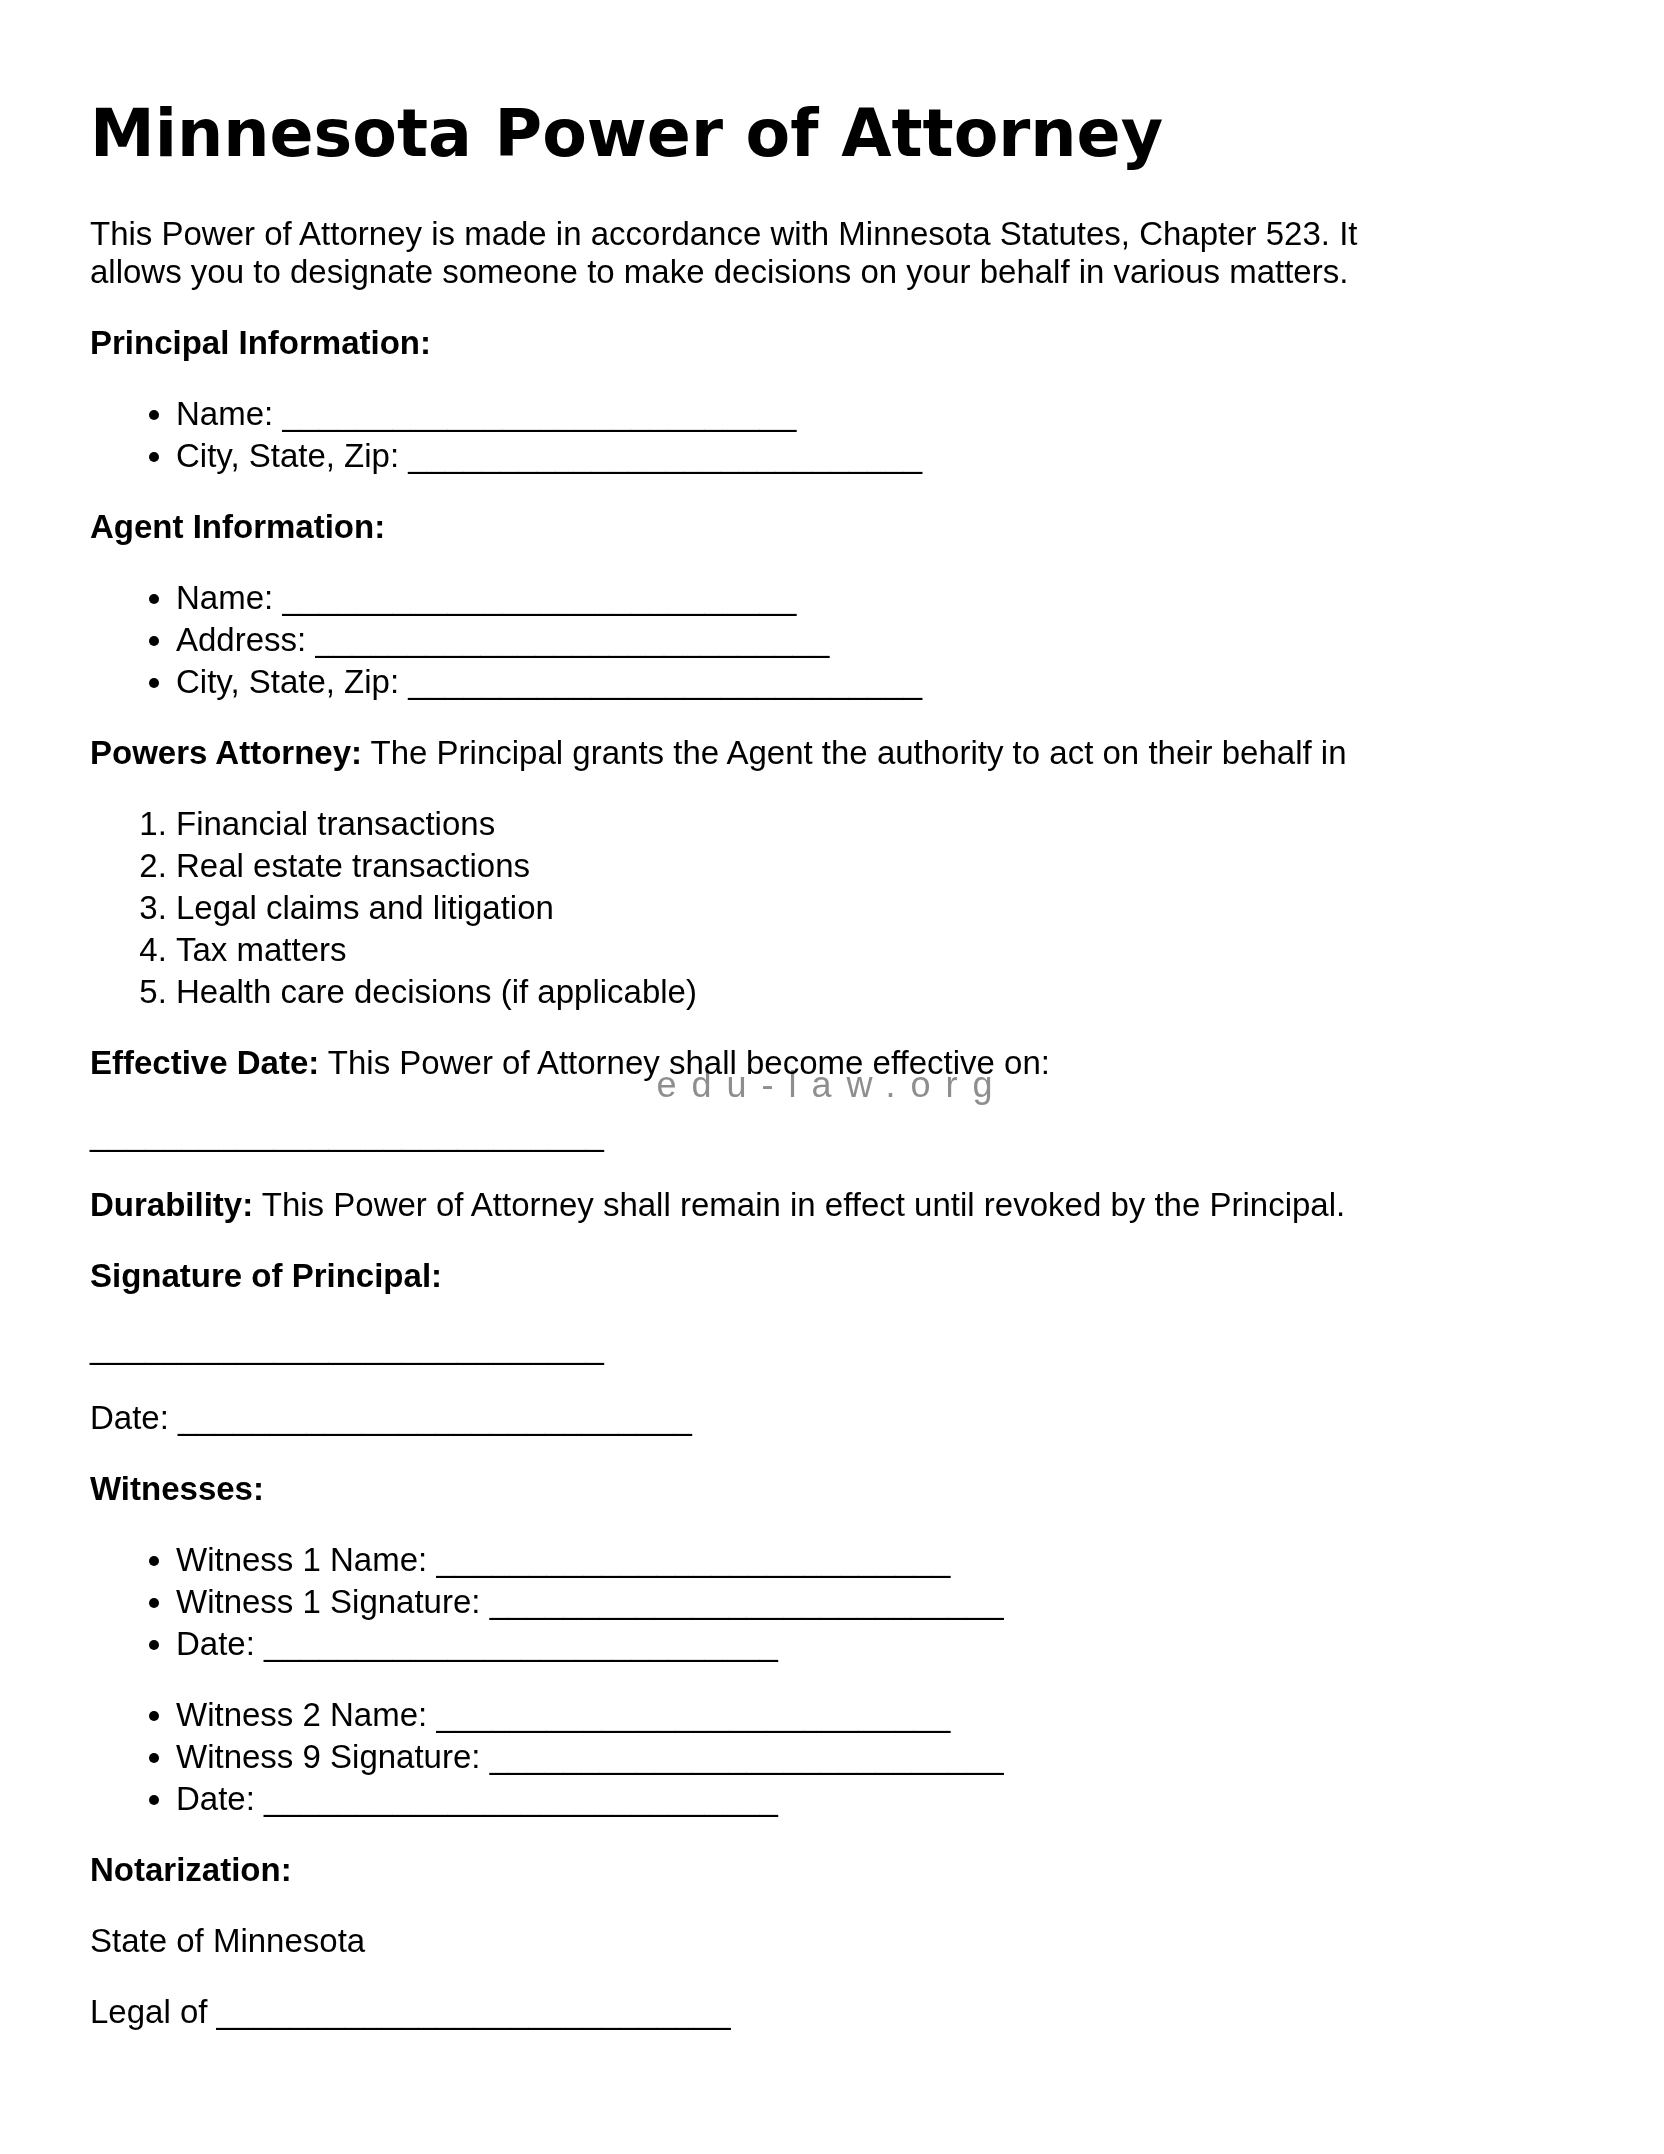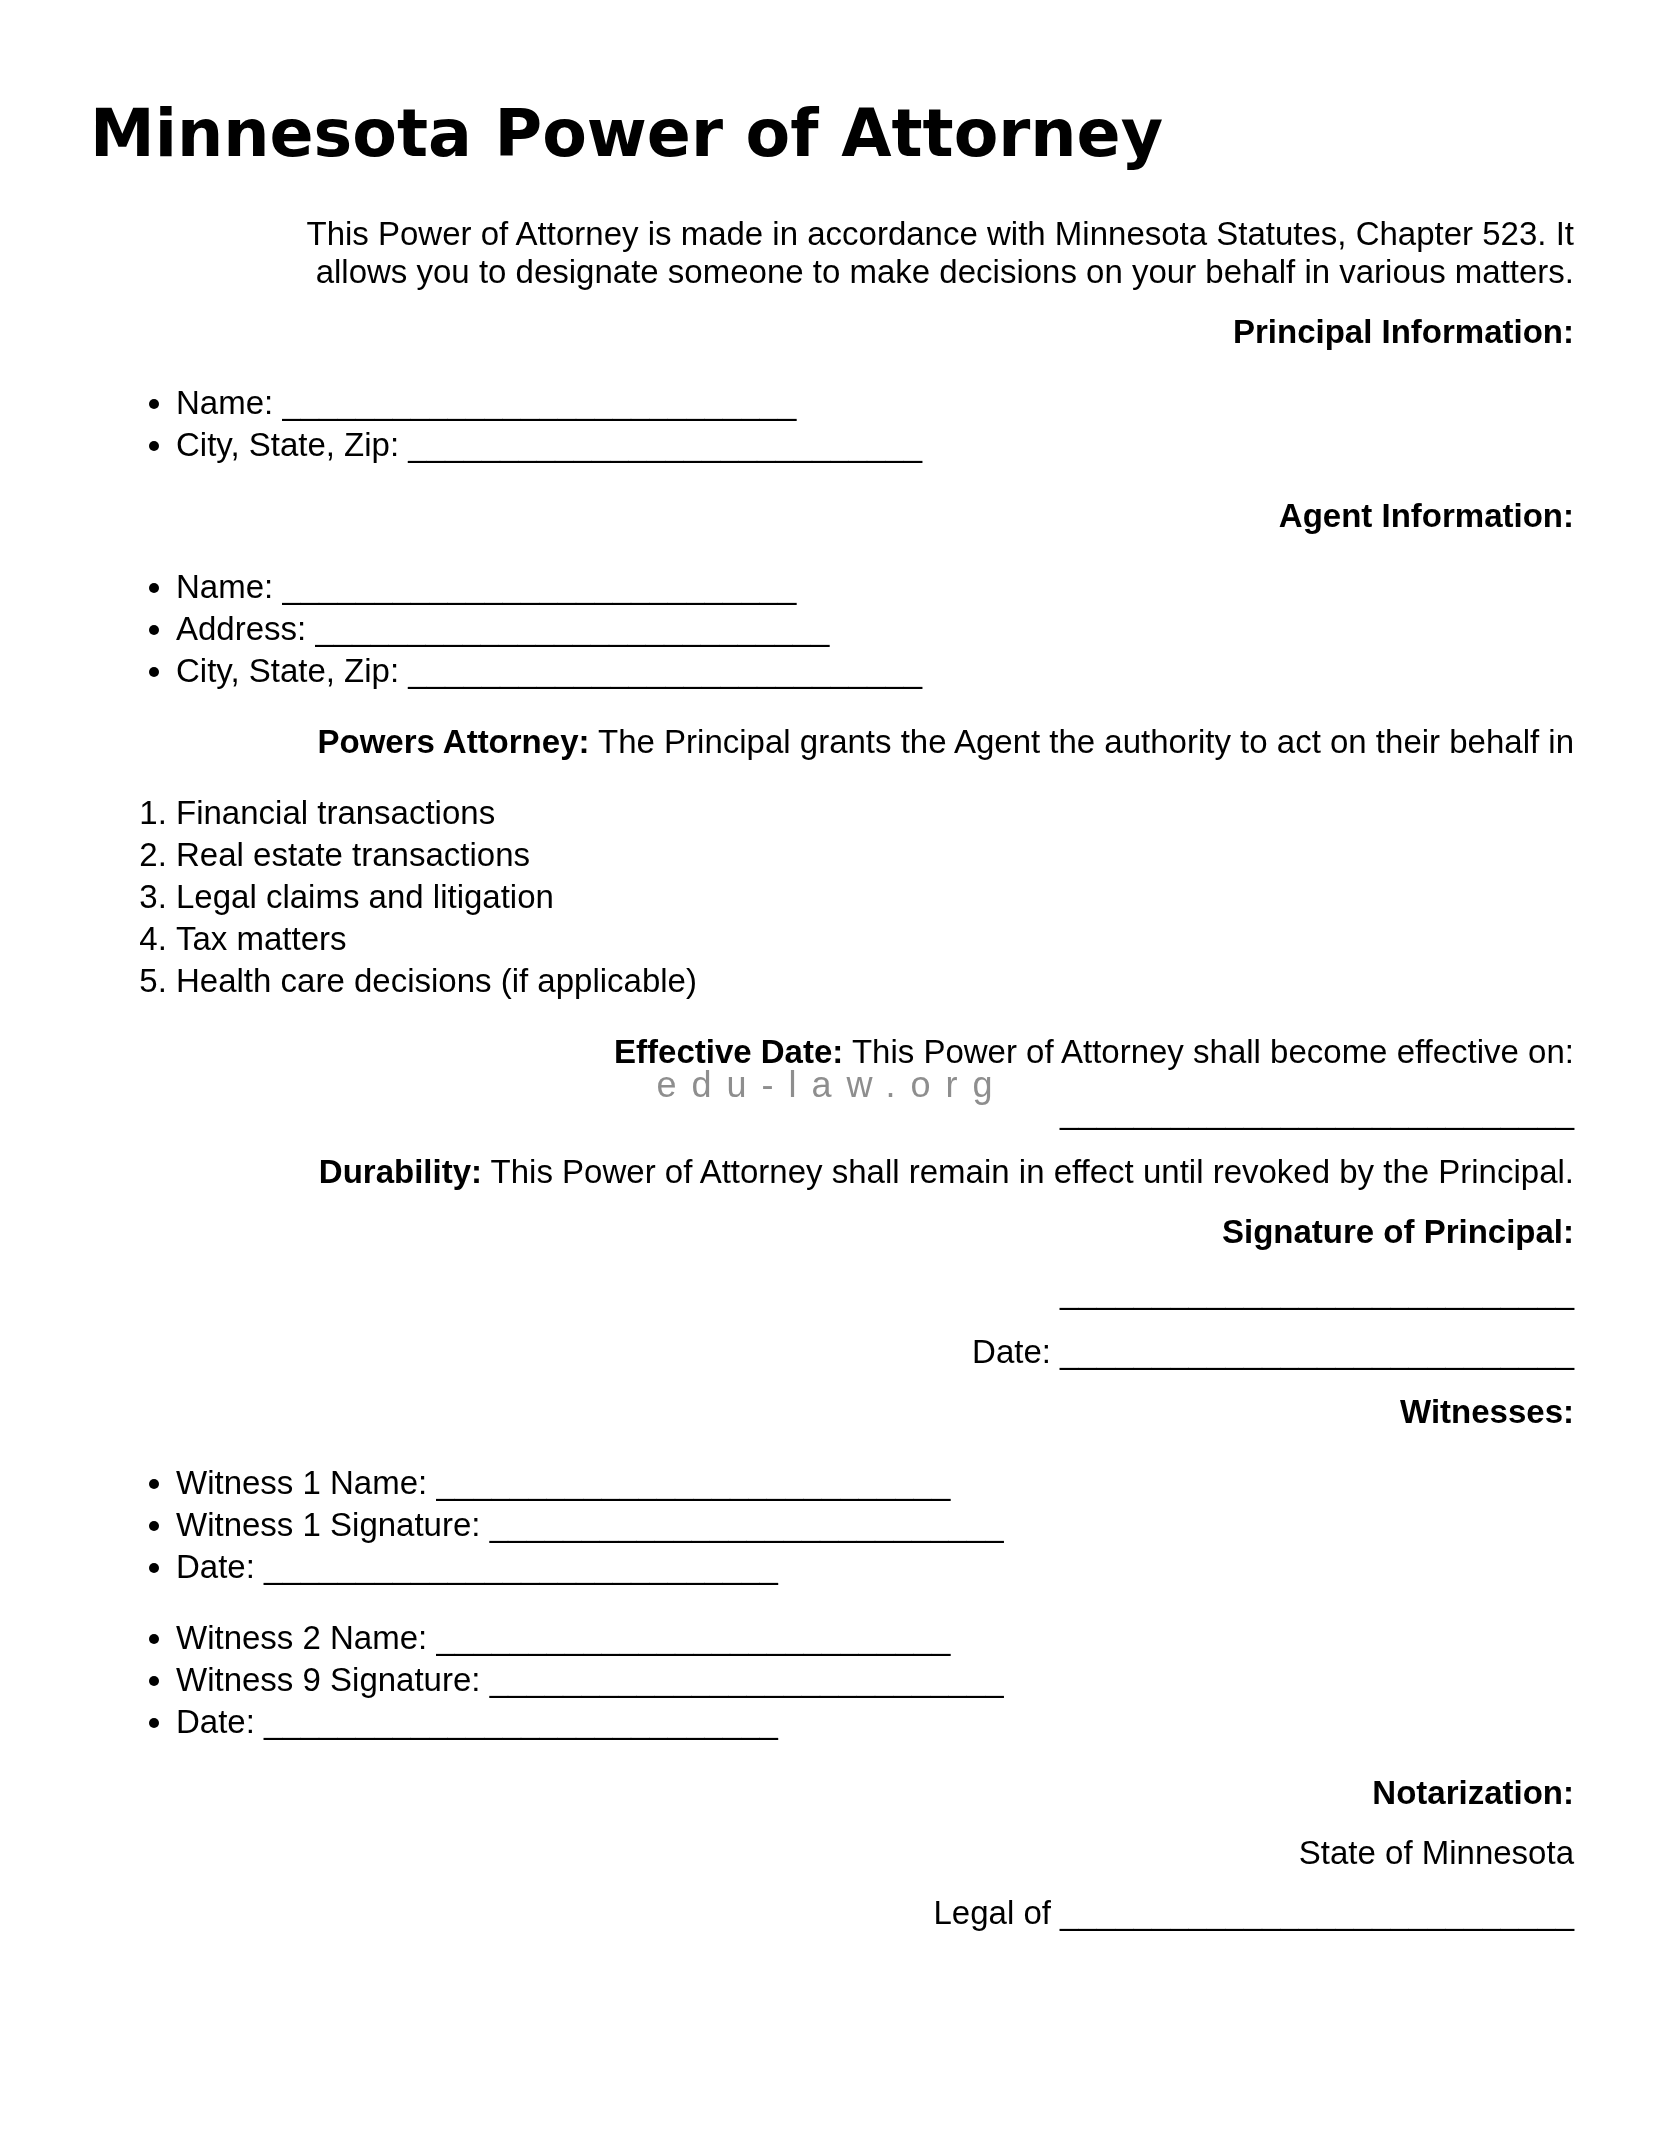--- a/index.html
+++ b/index.html
@@ -17,21 +17,21 @@
     width: 1664px; height: 1590px;
     padding: 96px 90px 0 90px;
     z-index: 1;
   }
   h1.doc-title {
     font-family: "DejaVu Sans", "Liberation Sans", sans-serif;
     font-size: 65px; line-height: 75px;
     font-weight: bold;
     margin: 0 0 44px 0;
   }
-  p { margin: 22px 0; text-align: right; }
+  p { margin: 33px 0; }
   p.bold-head { font-weight: bold; }
   ul.fields, ol.powers-list { margin: 33px 0; padding-left: 82px; }
   ul.fields li, ol.powers-list li { margin: 4px; }
   .ln { display: block; }
   .blank { white-space: nowrap; }
   .watermark {
     position: absolute;
     left: 50%; top: 1085px;
     transform: translate(-50%, -50%);
     font-family: Liberation Sans, sans-serif;

